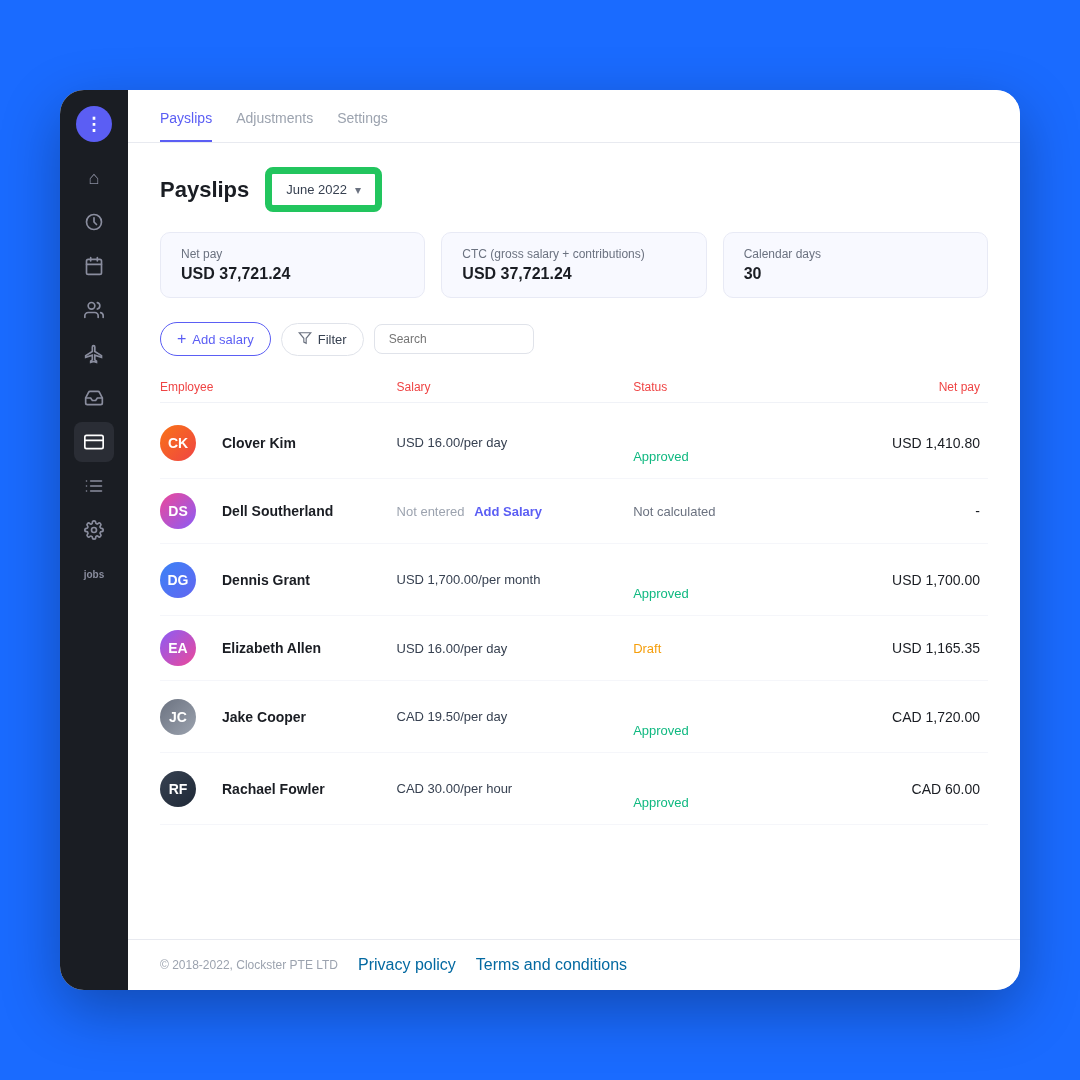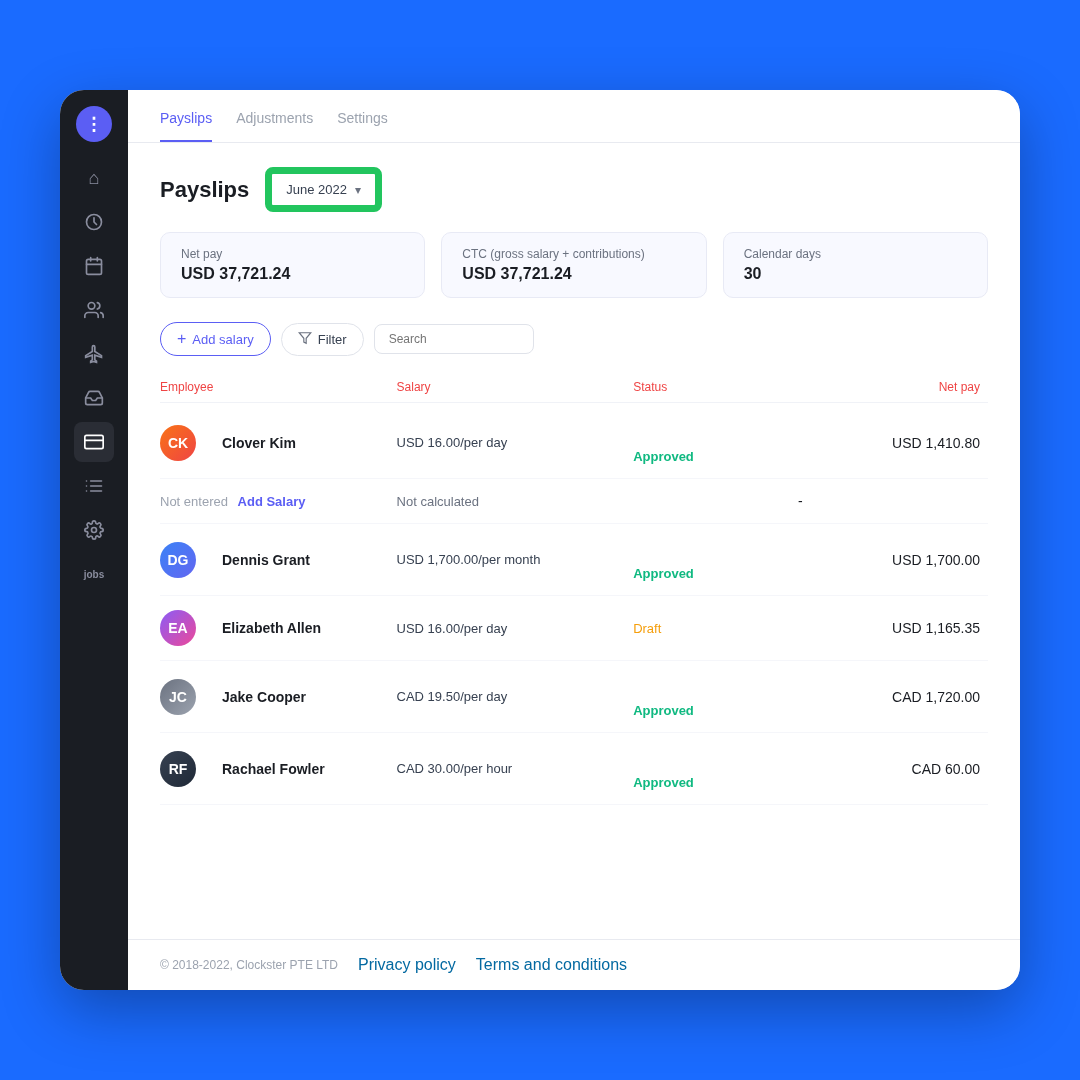--- a/index.html
+++ b/index.html
@@ -235,21 +235,21 @@
       font-weight: 600;
       color: #1a1d23;
     }
     .salary-cell {
       font-size: 13px;
       color: #374151;
     }
     .status-approved {
       font-size: 13px;
       color: #10b981;
-      font-weight: 700;
+      font-weight: 400;
       margin-top: 28px;
     }
     .status-draft {
       font-size: 13px;
       color: #f59e0b;
       font-weight: 500;
     }
     .status-not-calculated {
       font-size: 13px;
       color: #6b7280;
@@ -424,20 +424,24 @@
           <div class="employee-cell">
             <div class="avatar av-orange">CK</div>
             <span class="employee-name">Clover Kim</span>
           </div>
           <div class="salary-cell">USD 16.00/per day</div>
           <div class="status-approved">Approved</div>
           <div class="net-pay-cell">USD 1,410.80</div>
         </div>
 
         <div class="table-row">
+          <div class="employee-cell">
+            <div class="avatar av-pink">DS</div>
+            <span class="employee-name">Dell Southerland</span>
+          </div>
           <div class="salary-cell">
             <span class="not-entered">Not entered</span>
             <span class="add-salary-link">Add Salary</span>
           </div>
           <div class="status-not-calculated">Not calculated</div>
           <div class="net-pay-cell">-</div>
         </div>
 
         <div class="table-row">
           <div class="employee-cell">

